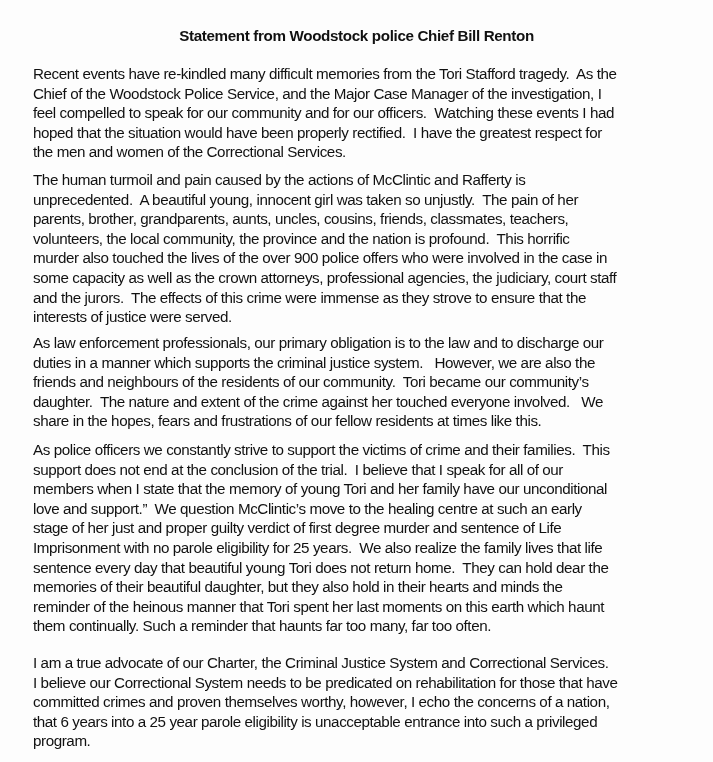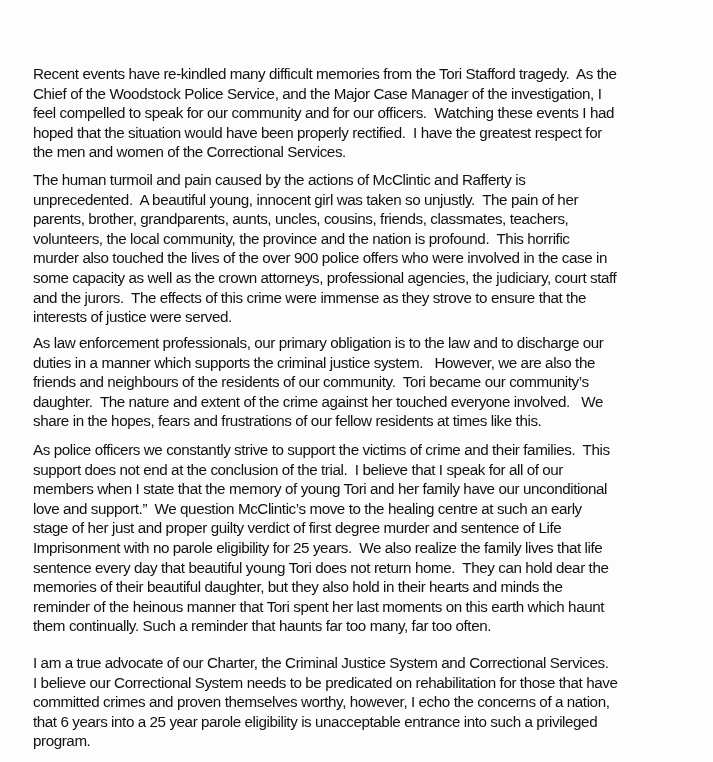--- a/index.html
+++ b/index.html
@@ -53,20 +53,21 @@
     #p1 { top: 64px; }
     #p2 { top: 170px; }
     #p3 { top: 333px; }
     #p4 { top: 440px; }
     #p5 { top: 653px; }
   </style>
 </head>
 <body>
 
 <div class="page">
+  <h1 class="title">Statement from Woodstock police Chief Bill Renton</h1>
 
   <p class="para" id="p1">
       <span class="line">Recent events have re-kindled many difficult memories from the Tori Stafford tragedy.  As the</span>
       <span class="line">Chief of the Woodstock Police Service, and the Major Case Manager of the investigation, I</span>
       <span class="line">feel compelled to speak for our community and for our officers.  Watching these events I had</span>
       <span class="line">hoped that the situation would have been properly rectified.  I have the greatest respect for</span>
       <span class="line">the men and women of the Correctional Services.</span>
     </p>
   <p class="para" id="p2">
       <span class="line">The human turmoil and pain caused by the actions of McClintic and Rafferty is</span>

